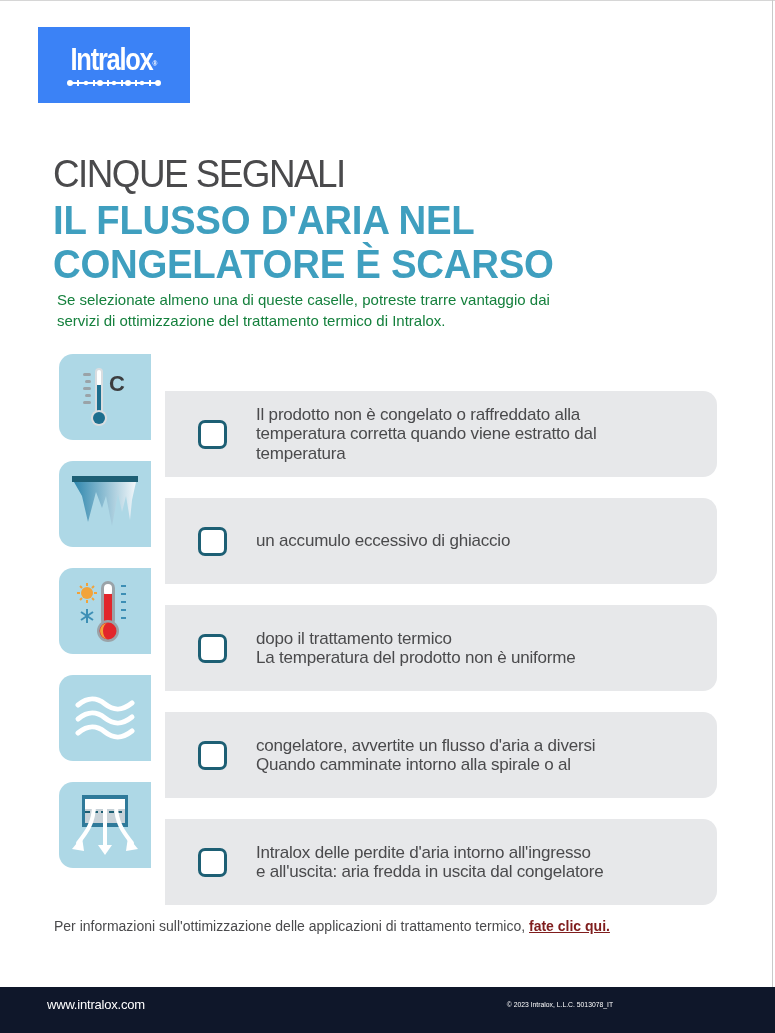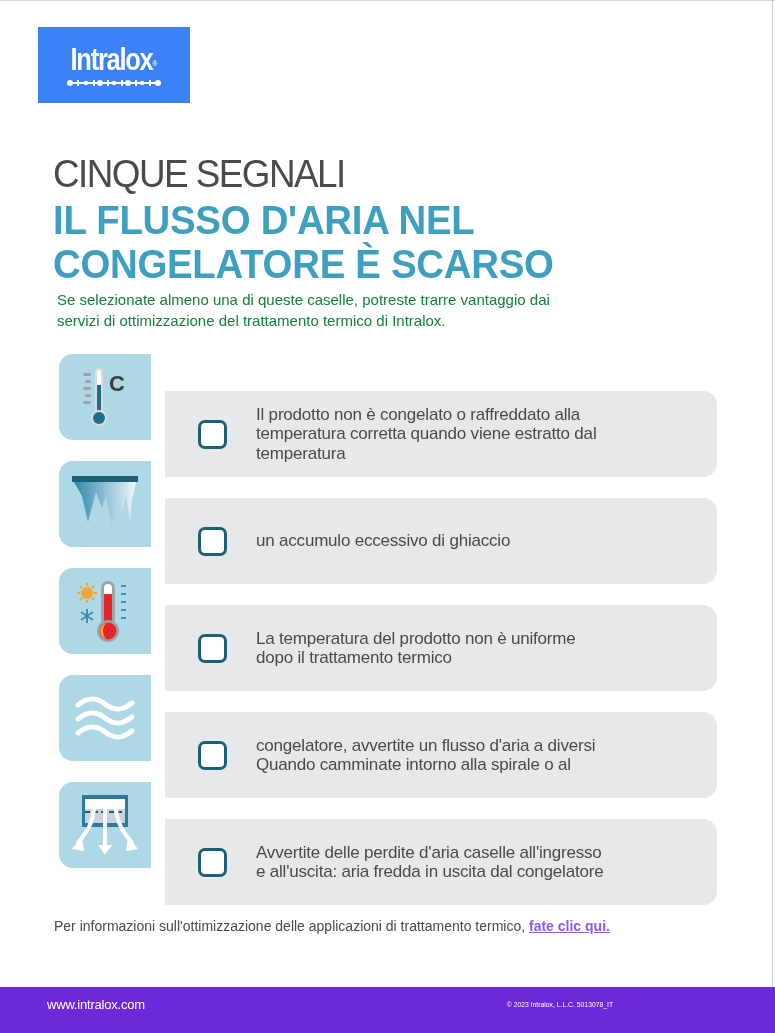--- a/index.html
+++ b/index.html
@@ -26,23 +26,23 @@
   .row-icon { position: absolute; left: 0; top: 0; width: 92px; height: 86px; background: #aed8e6;
               border-radius: 14px 0 0 14px; display: flex; align-items: center; justify-content: center; }
   .row-card { position: absolute; left: 106px; top: 0; width: 552px; height: 86px; background: #e7e8ea;
               border-radius: 0 14px 14px 0; margin-top: 37px; }
   .checkbox { position: absolute; left: 33px; top: 29px; width: 29px; height: 29px; border: 3px solid #1d5f74;
               border-radius: 7px; background: #ffffff; cursor: pointer; }
   .row-text { position: absolute; left: 91px; top: 0; height: 86px; width: 440px; display: flex; align-items: center;
               font-size: 17px; line-height: 19.5px; color: #4a4a4c; letter-spacing: -0.2px; }
 
   .more-info { position: absolute; left: 54px; top: 918px; font-size: 14px; color: #4a4a4c; }
-  .more-info a { color: #8b5cf6; font-weight: bold; text-decoration: underline; text-align: right; }
-
-  .footer { position: absolute; left: 0; top: 987px; width: 775px; height: 46px; background: #6d28d9; }
+  .more-info a { color: #7f1d1d; font-weight: bold; text-decoration: underline; text-align: right; }
+
+  .footer { position: absolute; left: 0; top: 987px; width: 775px; height: 46px; background: #0f172a; }
   .footer-url { position: absolute; left: 47px; top: 10px; color: #ffffff; font-size: 13px; letter-spacing: -0.2px; }
   .footer-copy { position: absolute; right: 162px; top: 13px; color: #ffffff; font-size: 8px; transform: scaleX(0.85); transform-origin: right; white-space: nowrap; }
 </style>
 </head>
 <body>
 
 <div class="top-edge"></div>
 <div class="page-edge"></div>
 
 <div class="logo">
@@ -159,22 +159,22 @@
         <rect x="46" y="22" width="5" height="2"></rect>
         <rect x="46" y="30" width="5" height="2"></rect>
         <rect x="46" y="38" width="5" height="2"></rect>
       </g>
     </svg>
   </div>
   <div class="row-card">
     <div class="checkbox"></div>
     <div class="row-text">
       <div>
+        <div>dopo il trattamento termico</div>
         <div>La temperatura del prodotto non è uniforme</div>
-        <div>dopo il trattamento termico</div>
       </div>
     </div>
   </div>
 </div>
 
 <div class="row" style="top:675px">
   <div class="row-icon">
     <svg width="62" height="46" viewBox="0 0 62 46">
       <g fill="none" stroke="#ffffff" stroke-width="5" stroke-linecap="round">
         <path d="M4 10 C14 2, 22 2, 31 9 S48 16, 58 8"></path>
@@ -210,21 +210,21 @@
         <path d="M0 56 L10 44 L12 58 Z"></path>
         <path d="M26 52 L40 52 L33 62 Z"></path>
         <path d="M66 56 L56 44 L54 58 Z"></path>
       </g>
     </svg>
   </div>
   <div class="row-card">
     <div class="checkbox"></div>
     <div class="row-text">
       <div>
-        <div>Avvertite delle perdite d'aria caselle all'ingresso</div>
+        <div>Intralox delle perdite d'aria intorno all'ingresso</div>
         <div>e all'uscita: aria fredda in uscita dal congelatore</div>
       </div>
     </div>
   </div>
 </div>
 
 <div class="more-info">
   <span>Per informazioni sull'ottimizzazione delle applicazioni di trattamento termico, </span><a>fate clic qui.</a>
 </div>
 

